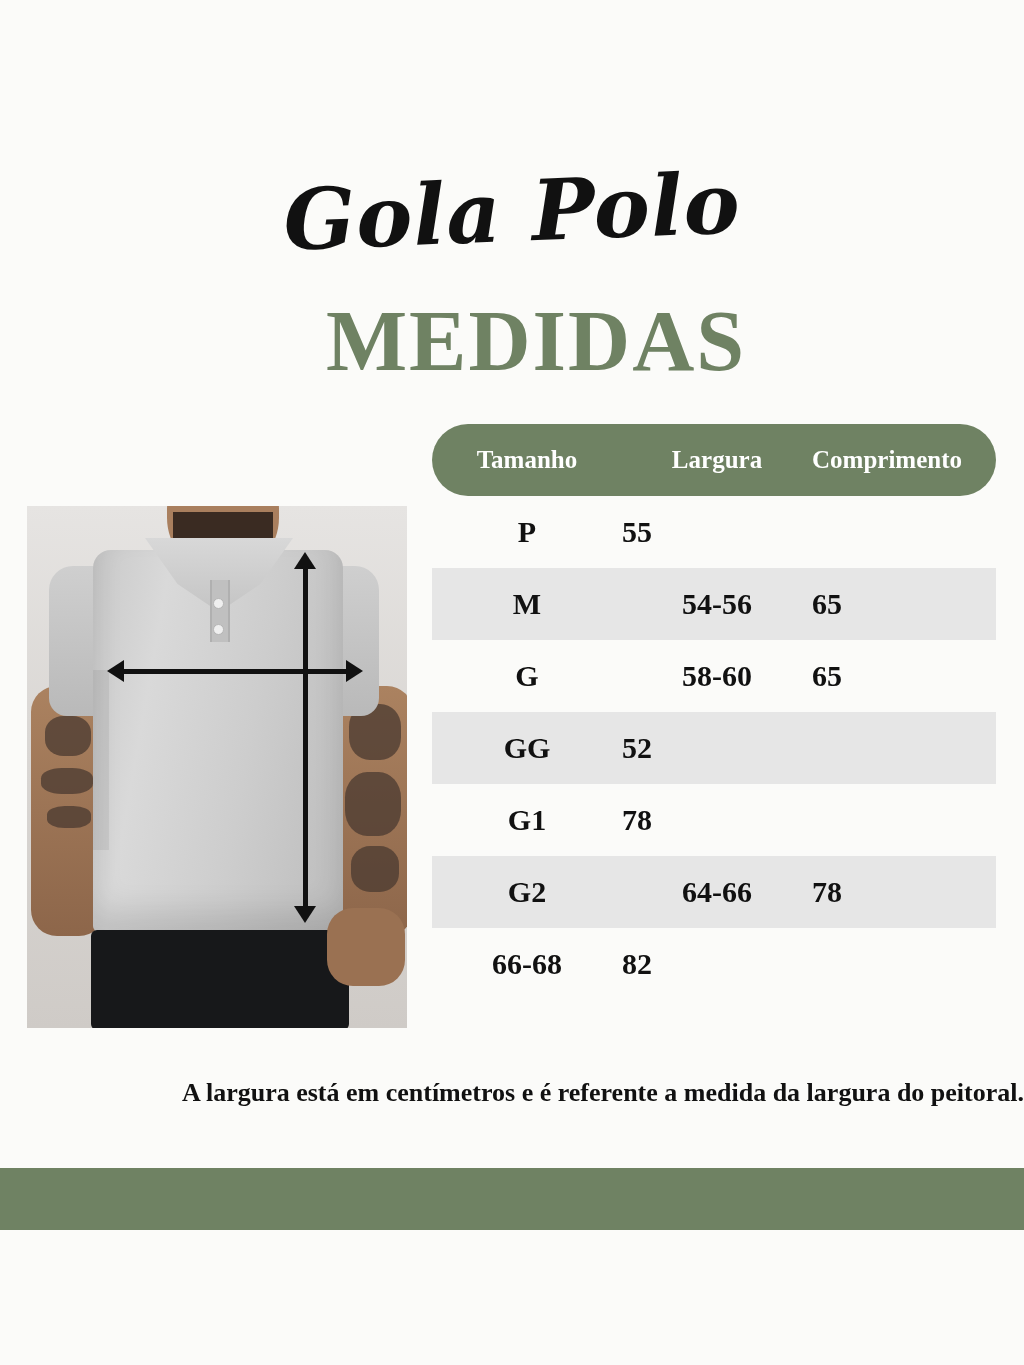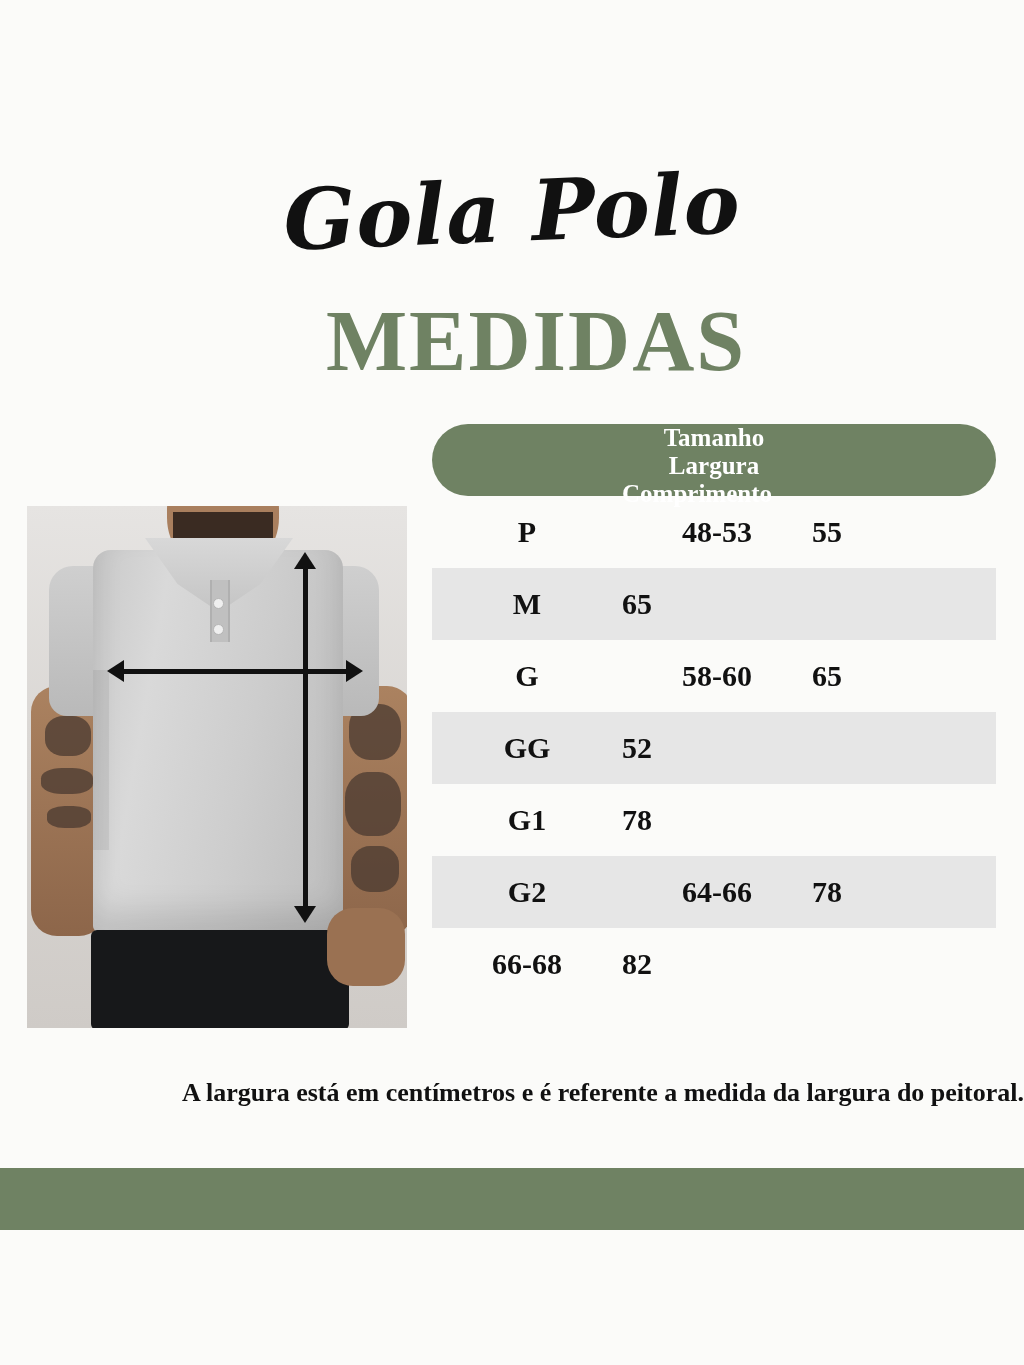--- a/index.html
+++ b/index.html
@@ -202,21 +202,20 @@
   }
   .thead {
     display: flex;
     align-items: center;
     height: 72px;
     background: #6f8263;
     border-radius: 36px;
     color: #ffffff;
     font-weight: 700;
     font-size: 25px;
-    flex-direction: column;
   }
   .row {
     display: flex;
     align-items: center;
     height: 72px;
     font-weight: 700;
     font-size: 30px;
     color: #111111;
   }
   .row.alt { background: #e6e6e6; }
@@ -290,25 +289,25 @@
 
   <div class="table">
     <div class="thead">
       <div class="c1">Tamanho</div>
       <div class="c2">Largura</div>
       <div class="c3">Comprimento</div>
     </div>
 
     <div class="row">
       <div class="c1">P</div>
-      <div class="c2">48-53</div>
       <div class="c3">55</div>
     </div>
     <div class="row alt">
       <div class="c1">M</div>
+      <div class="c2">54-56</div>
       <div class="c3">65</div>
     </div>
     <div class="row">
       <div class="c1">G</div>
       <div class="c2">58-60</div>
       <div class="c3">65</div>
     </div>
     <div class="row alt">
       <div class="c1">GG</div>
       <div class="c3">52</div>

